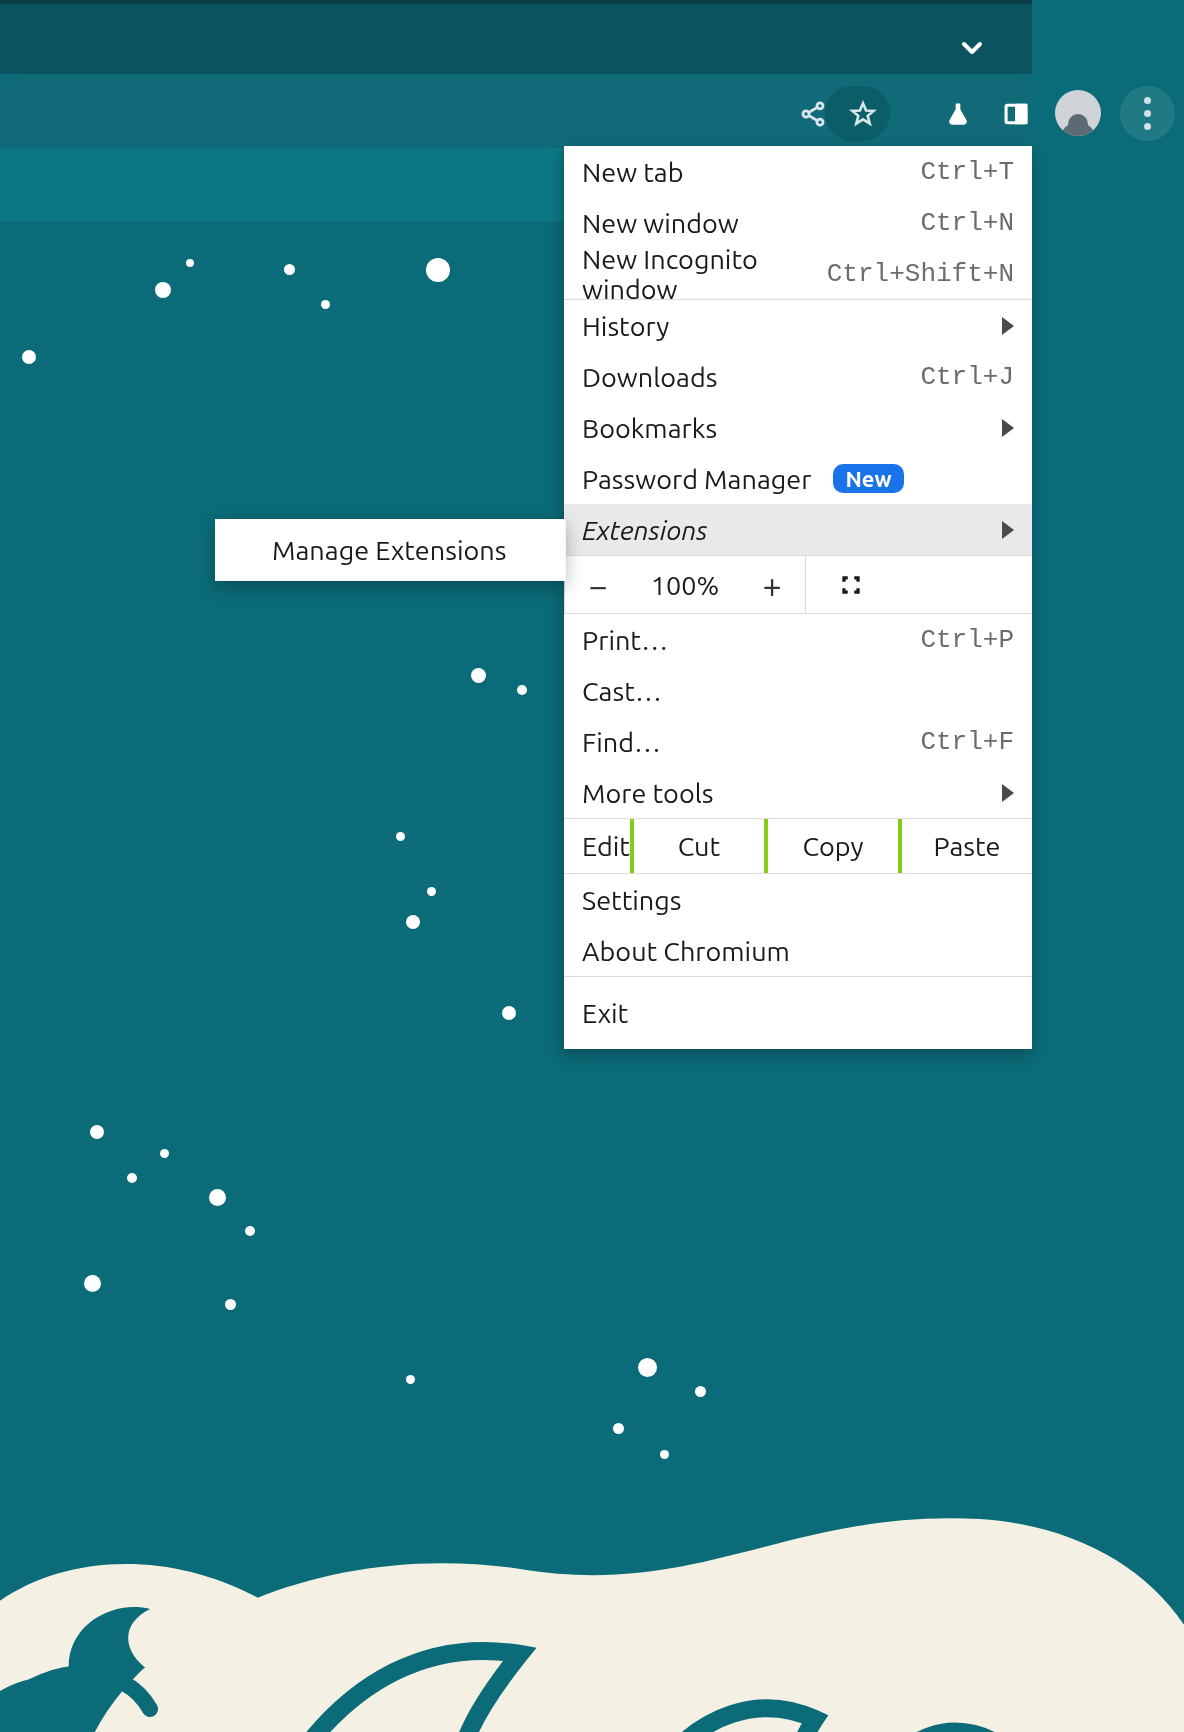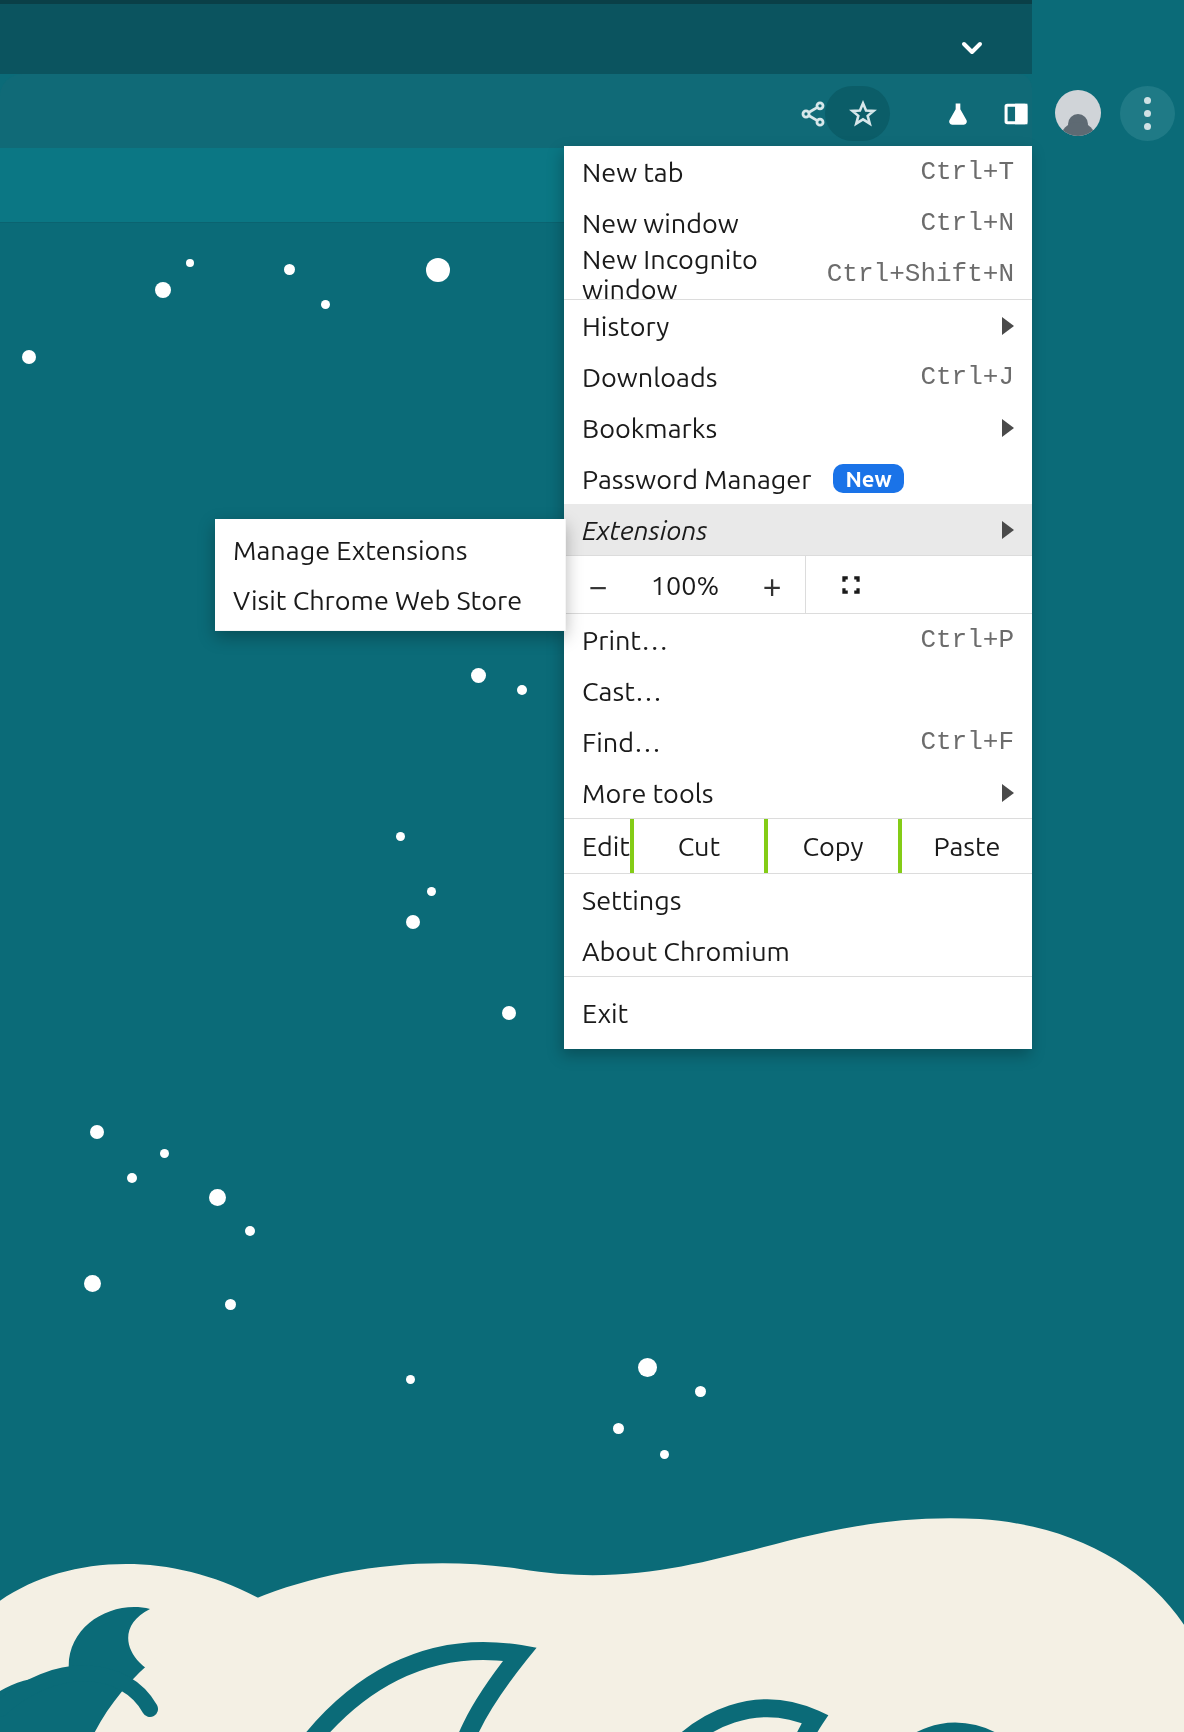--- a/index.html
+++ b/index.html
@@ -44,21 +44,21 @@
   .editrow{display:flex;height:54px;border-top:1px solid #dcdcdc;border-bottom:1px solid #dcdcdc;}
   .editrow .elabel{flex:1;display:flex;align-items:center;padding-left:18px;}
   .ebtn{width:136px;border-left:4px solid #84cc16;display:flex;align-items:center;justify-content:center;font-size:27px;}
 
   
   .submenu{
     position:absolute;left:215px;top:519px;width:351px;background:#fff;color:#1a1a1a;
     box-shadow:0 6px 16px rgba(0,0,0,.28), -1px -1px 0 rgba(0,0,0,.04) inset;font-size:27px;
     padding:6px 0;
   }
-  .submenu .srow{height:50px;display:flex;align-items:center;padding:0 18px;}
+  .submenu .srow{height:50px;display:flex;align-items:center;padding:0 18px;margin-left:39px;}
 
   
   .dot{position:absolute;border-radius:50%;background:#fff;}
 
   
   .wave{position:absolute;left:-40px;right:-10px;bottom:-40px;}
   .wave svg{width:1260px;height:560px;}
 </style>
 </head>
 <body>
@@ -231,18 +231,15 @@
     <div class="sep"></div>
     <div class="mrow" style="height:72px">
       <span class="lbl">Exit</span>
     </div>
   </div>
 
   <div class="submenu">
     <div class="srow">
       <span>Manage Extensions</span>
     </div>
-    <div class="srow">
-      <span>Visit Chrome Web Store</span>
-    </div>
   </div>
 
 </div>
 
 </body></html>

